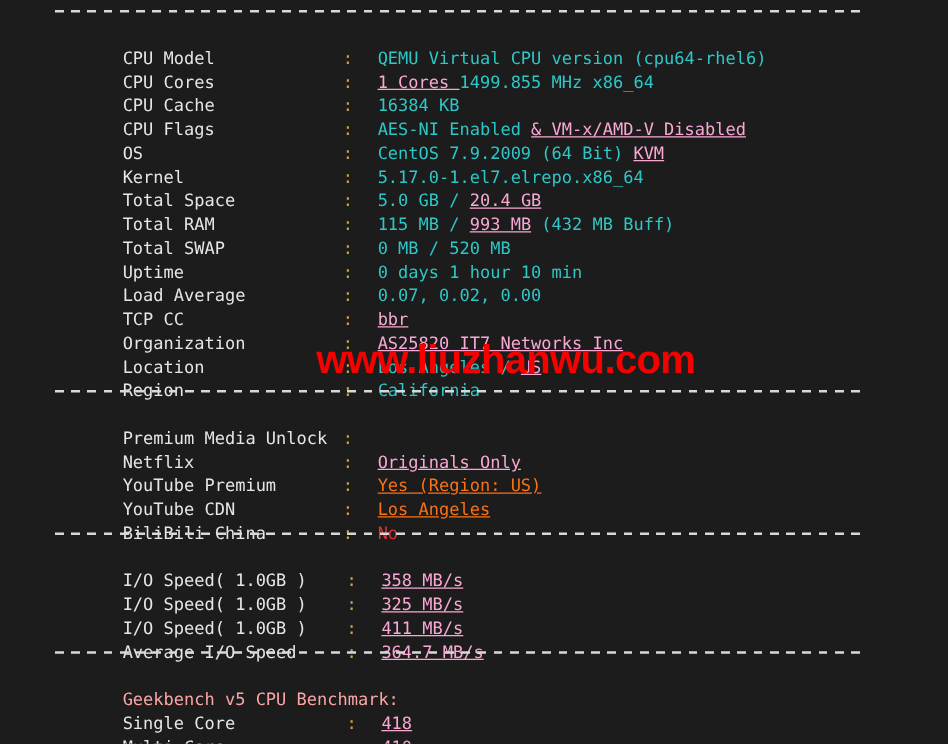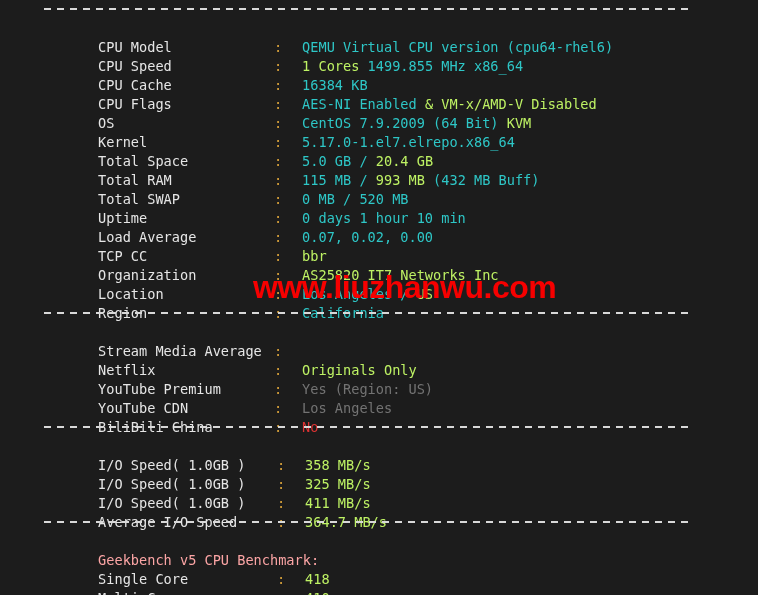--- a/index.html
+++ b/index.html
@@ -67,22 +67,22 @@
     padding-right: 12px;
     width: 192px;
   }
   .colon {
     display: inline-block;
     width: 28px;
     color: #d8a13a;
   }
 
   .c-cyan   { color: #2ec7c7; }
-  .c-orange { color: #bef264; }
-  .c-green  { color: #737373; }
+  .c-orange { color: #f9a8d4; text-decoration: underline; }
+  .c-green  { color: #f97316; text-decoration: underline; }
   .c-red    { color: #dc3232; }
 
   .plain { padding-left: 13px; color: #fca5a5; }
 
   
   #watermark {
     position: absolute;
     left: 217px;
     top: 271px;
     font-family: Liberation Sans, sans-serif;
@@ -104,21 +104,21 @@
     <div class="rule"></div>
   </div>
 
   <div>
 
     <div class="row">
       <span class="lbl">CPU Model</span><span class="colon">:</span><span class="c-cyan">QEMU Virtual CPU version (cpu64-rhel6)</span>
     </div>
 
     <div class="row">
-      <span class="lbl">CPU Speed</span><span class="colon">:</span><span class="c-orange">1 Cores </span><span class="c-cyan">1499.855 MHz x86_64</span>
+      <span class="lbl">CPU Cores</span><span class="colon">:</span><span class="c-orange">1 Cores </span><span class="c-cyan">1499.855 MHz x86_64</span>
     </div>
 
     <div class="row">
       <span class="lbl">CPU Cache</span><span class="colon">:</span><span class="c-cyan">16384 KB</span>
     </div>
 
     <div class="row">
       <span class="lbl">CPU Flags</span><span class="colon">:</span><span class="c-cyan">AES-NI Enabled </span><span class="c-orange">&amp; VM-x/AMD-V Disabled</span>
     </div>
 
@@ -168,21 +168,21 @@
 
   </div>
 
   <div class="sep">
     <div class="rule"></div>
   </div>
 
   <div>
 
     <div class="row">
-      <span class="lbl">Stream Media Average</span><span class="colon">:</span><span class="c-cyan"></span>
+      <span class="lbl">Premium Media Unlock</span><span class="colon">:</span><span class="c-cyan"></span>
     </div>
 
     <div class="row">
       <span class="lbl">Netflix</span><span class="colon">:</span><span class="c-orange">Originals Only</span>
     </div>
 
     <div class="row">
       <span class="lbl">YouTube Premium</span><span class="colon">:</span><span class="c-green">Yes (Region: US)</span>
     </div>
 

